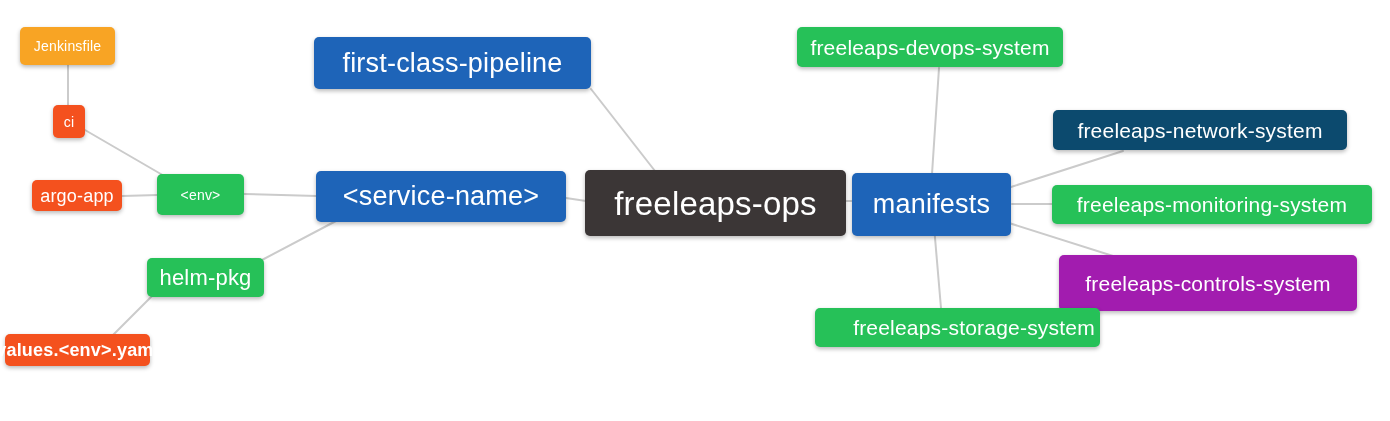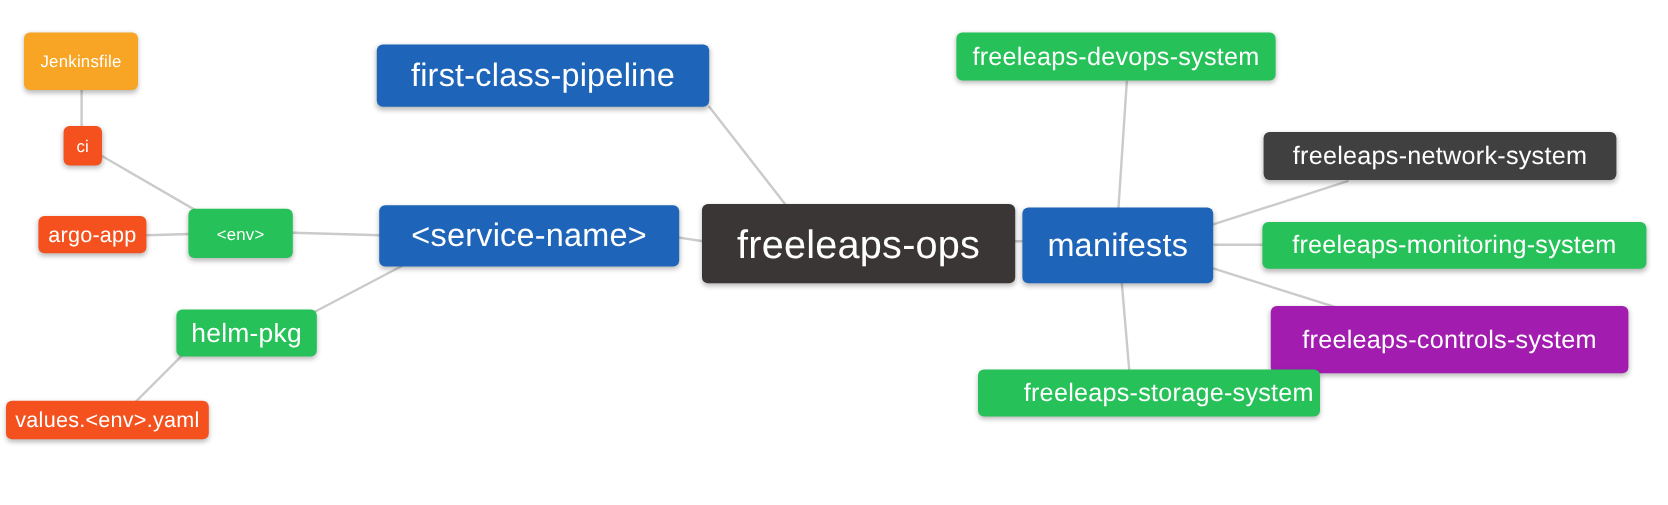--- a/index.html
+++ b/index.html
@@ -55,21 +55,21 @@
     </svg>
   <div id="node-layer">
       <div class="node" style="left: 585px; top: 170px; width: 261px; height: 66px; font-size: 33px; background: rgb(59, 54, 54);">freeleaps-ops</div>
       <div class="node" style="left: 314px; top: 37px; width: 277px; height: 52px; font-size: 27px; background: rgb(30, 100, 184);">first-class-pipeline</div>
       <div class="node" style="left: 316px; top: 171px; width: 250px; height: 51px; font-size: 27px; background: rgb(30, 100, 184);">&lt;service-name&gt;</div>
       <div class="node" style="left: 852px; top: 173px; width: 159px; height: 63px; font-size: 27px; background: rgb(30, 100, 184);">manifests</div>
       <div class="node" style="left: 157px; top: 174px; width: 87px; height: 41px; font-size: 14px; background: rgb(38, 193, 88);">&lt;env&gt;</div>
       <div class="node" style="left: 147px; top: 258px; width: 117px; height: 39px; font-size: 22px; background: rgb(38, 193, 88);">helm-pkg</div>
       <div class="node" style="left: 53px; top: 105px; width: 32px; height: 33px; font-size: 14px; background: rgb(244, 81, 30);">ci</div>
       <div class="node" style="left: 32px; top: 180px; width: 90px; height: 31px; font-size: 18px; background: rgb(244, 81, 30);">argo-app</div>
-      <div class="node" style="left: 5px; top: 334px; width: 169px; height: 32px; font-size: 18px; background: rgb(244, 81, 30);">values.&lt;env&gt;.yaml</div>
-      <div class="node" style="left: 20px; top: 27px; width: 95px; height: 48px; font-size: 14px; background: rgb(248, 164, 36);">Jenkinsfile</div>
+      <div class="node" style="left: 5px; top: 334px; width: 145px; height: 32px; font-size: 18px; background: rgb(244, 81, 30); font-weight: bold;">values.&lt;env&gt;.yaml</div>
+      <div class="node" style="left: 20px; top: 27px; width: 95px; height: 38px; font-size: 14px; background: rgb(248, 164, 36);">Jenkinsfile</div>
       <div class="node" style="left: 797px; top: 27px; width: 266px; height: 40px; font-size: 21px; background: rgb(38, 193, 88);">freeleaps-devops-system</div>
-      <div class="node" style="left: 1053px; top: 110px; width: 294px; height: 40px; font-size: 21px; background: #404040;">freeleaps-network-system</div>
+      <div class="node" style="left: 1053px; top: 110px; width: 294px; height: 40px; font-size: 21px; background: #0c4a6e;">freeleaps-network-system</div>
       <div class="node" style="left: 1052px; top: 185px; width: 320px; height: 39px; font-size: 21px; background: rgb(38, 193, 88);">freeleaps-monitoring-system</div>
       <div class="node" style="left: 1059px; top: 255px; width: 298px; height: 56px; font-size: 21px; background: #a21caf;">freeleaps-controls-system</div>
       <div class="node" style="left: 815px; top: 308px; width: 285px; height: 39px; font-size: 21px; background: rgb(38, 193, 88); padding-left: 33px;">freeleaps-storage-system</div>
     </div>
 </div>
 
 </body></html>

